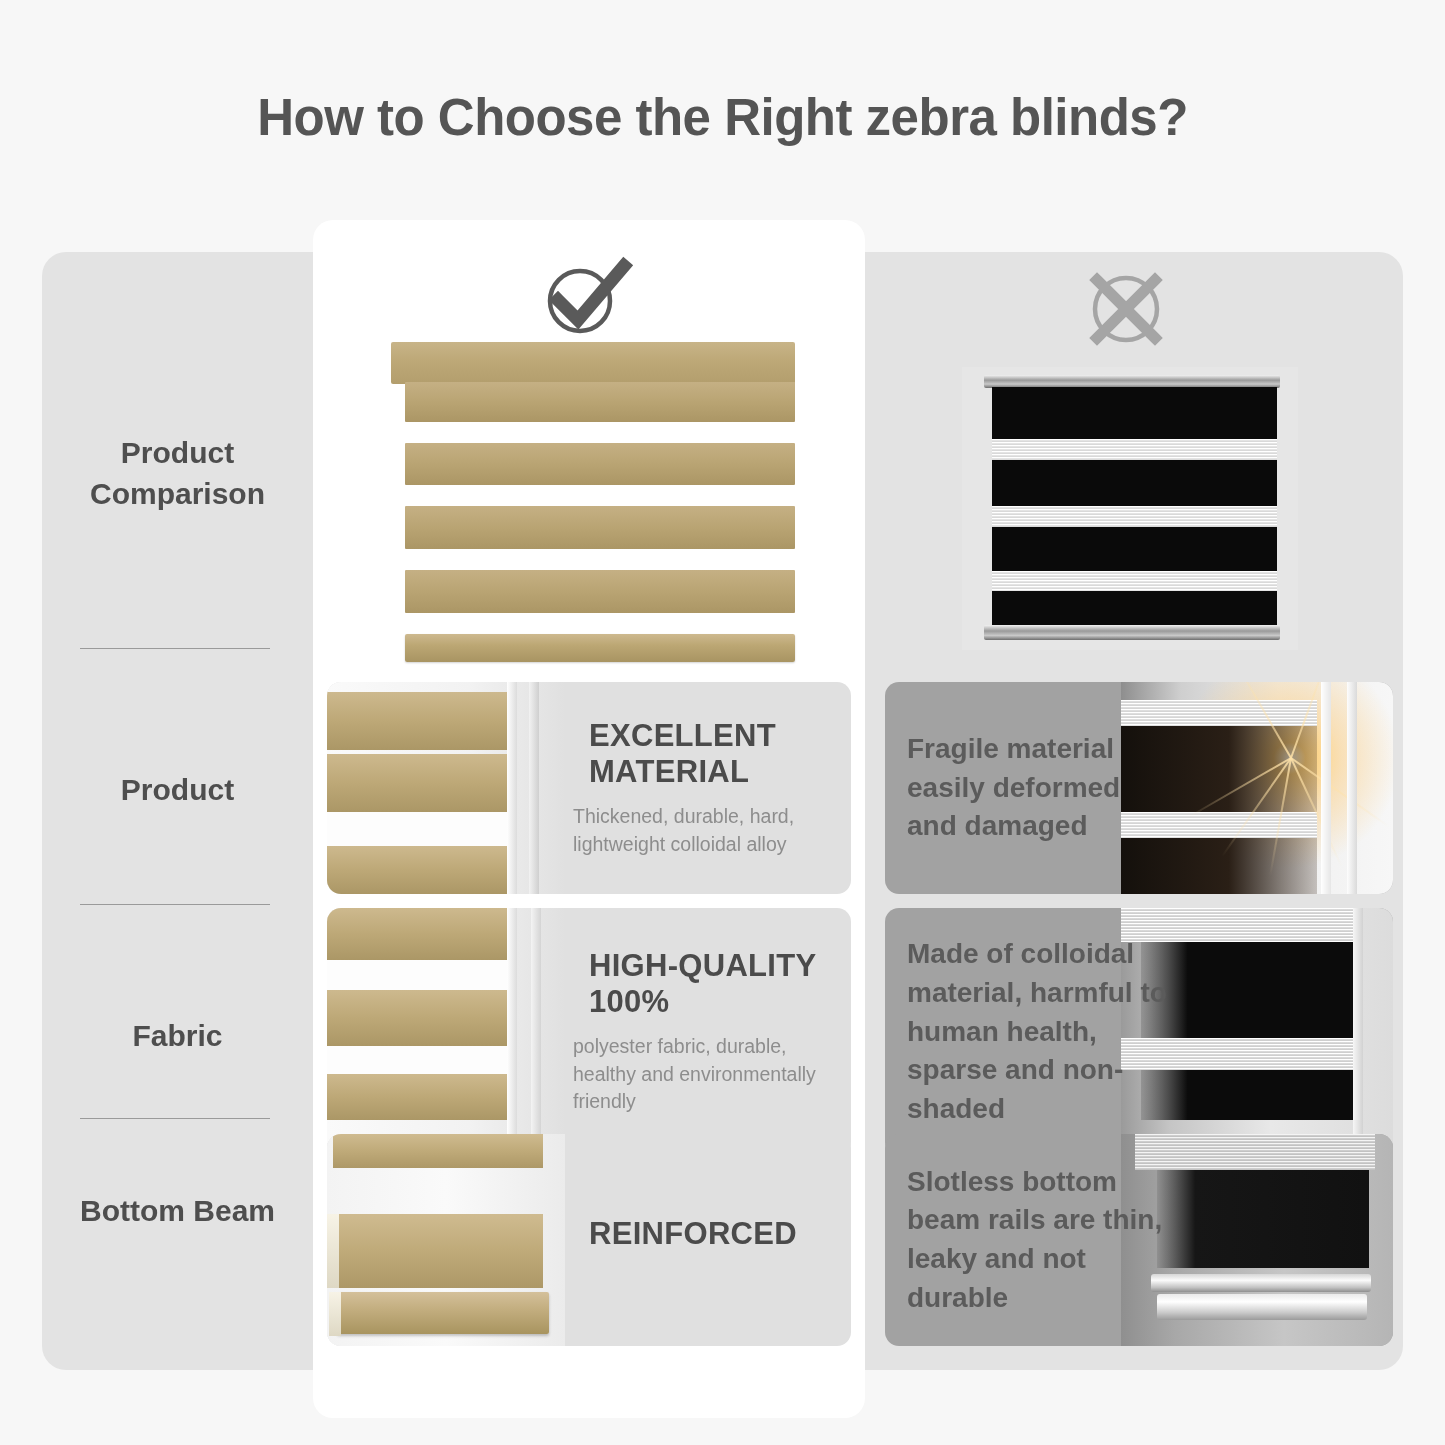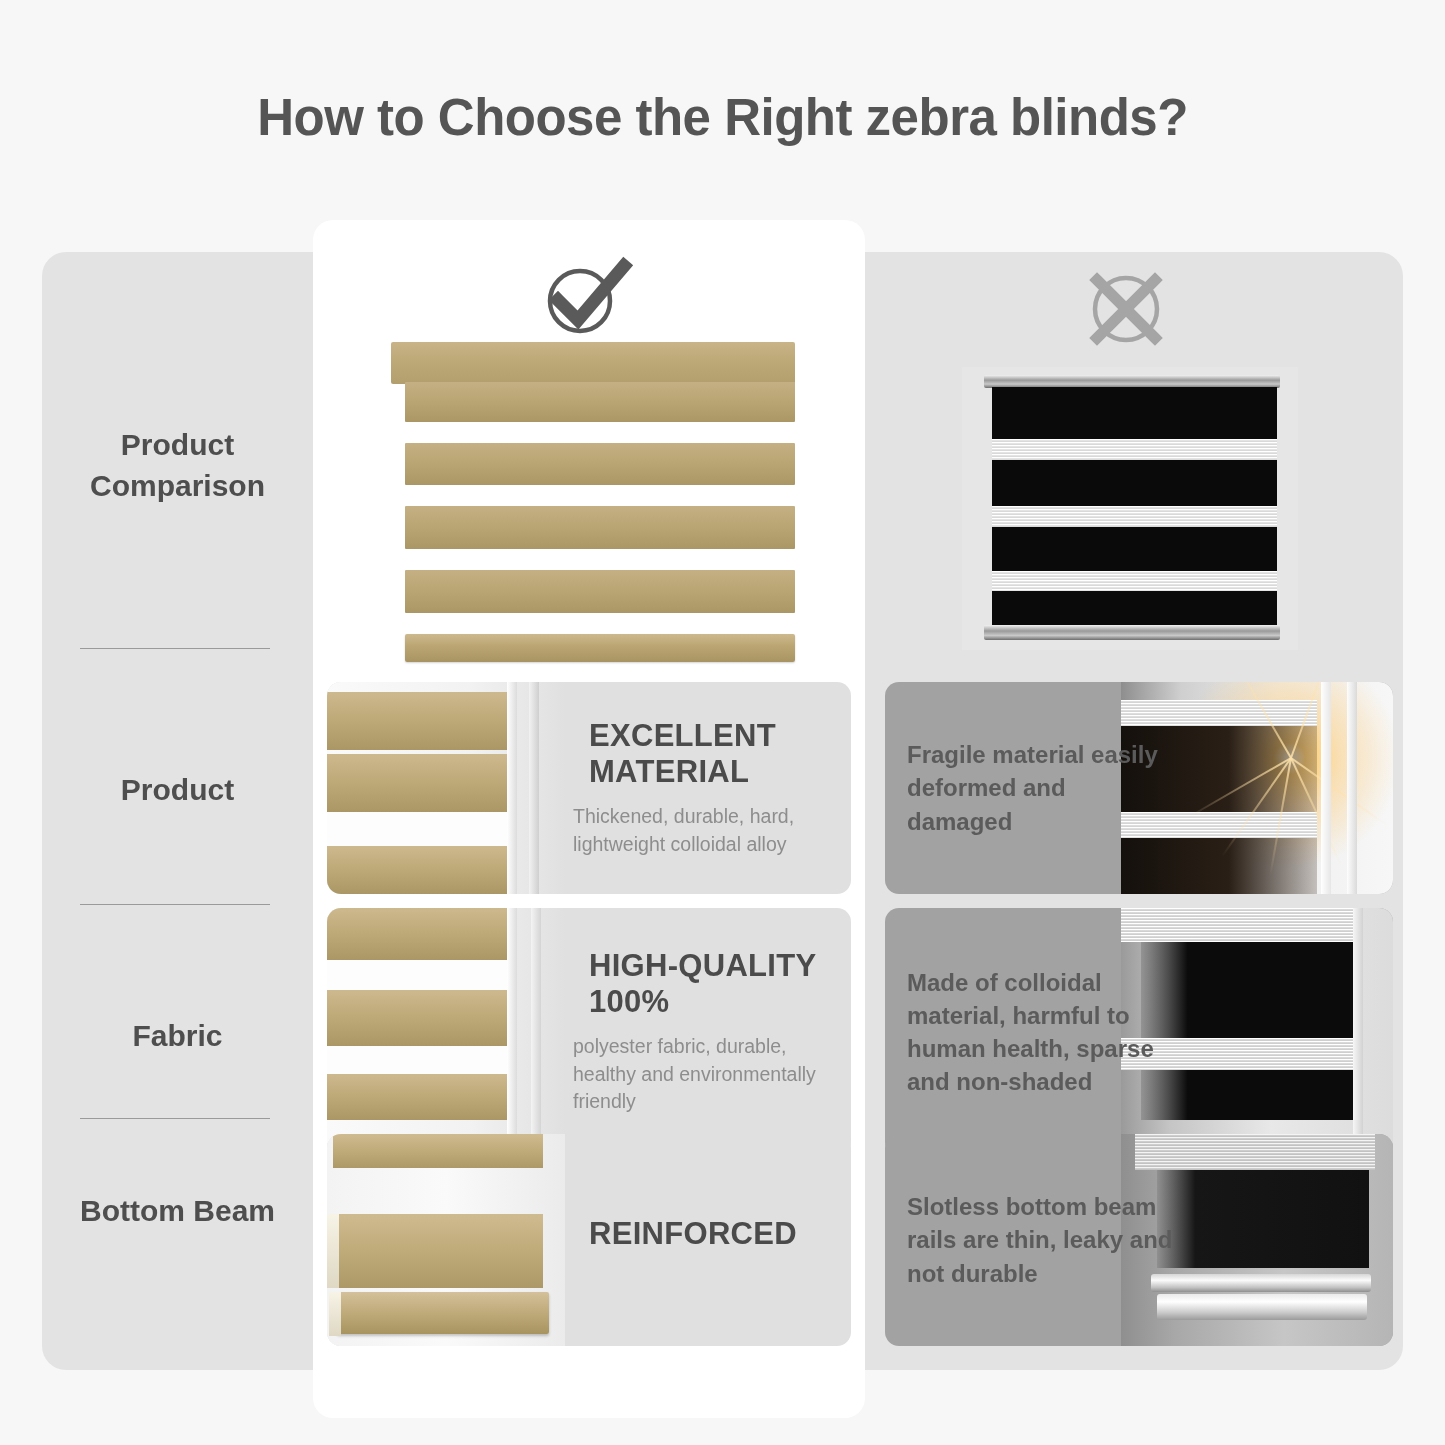--- a/index.html
+++ b/index.html
@@ -178,21 +178,21 @@
   }
   .bad-card .card-photo {
     position: absolute; right: 0; top: 0; width: 272px; height: 100%;
     overflow: hidden;
   }
   .bad-card .card-text {
     position: absolute; left: 22px; top: 0; width: 270px; height: 100%;
     display: flex; align-items: center;
   }
   .bad-heading {
-    font-size: 24px; font-weight: bold; color: #5b5b5b; line-height: 1.38;
+    font-size: 28px; font-weight: bold; color: #5b5b5b; line-height: 1.38;
   }
 
   
   .r-material { top: 682px; height: 212px; }
   .r-fabric   { top: 908px; height: 248px; }
   .r-beam     { top: 1134px; height: 212px; }
 
   
   .frame-white {
     position: absolute; inset: 0;
@@ -282,21 +282,21 @@
   }
 </style>
 </head>
 <body>
 
 <div id="page-title">How to Choose the Right zebra blinds?</div>
 
 <div id="board"></div>
 
 <div id="label-column">
-  <div class="row-label" style="top:172px">Product Comparison</div>
+  <div class="row-label" style="top:180px">Product Comparison</div>
   <div class="row-divider" style="top:396px"></div>
 
   <div class="row-label" style="top:517px">Product</div>
   <div class="row-divider" style="top:652px"></div>
 
   <div class="row-label" style="top:763px">Fabric</div>
   <div class="row-divider" style="top:866px"></div>
 
   <div class="row-label" style="top:938px">Bottom Beam</div>
 </div>

